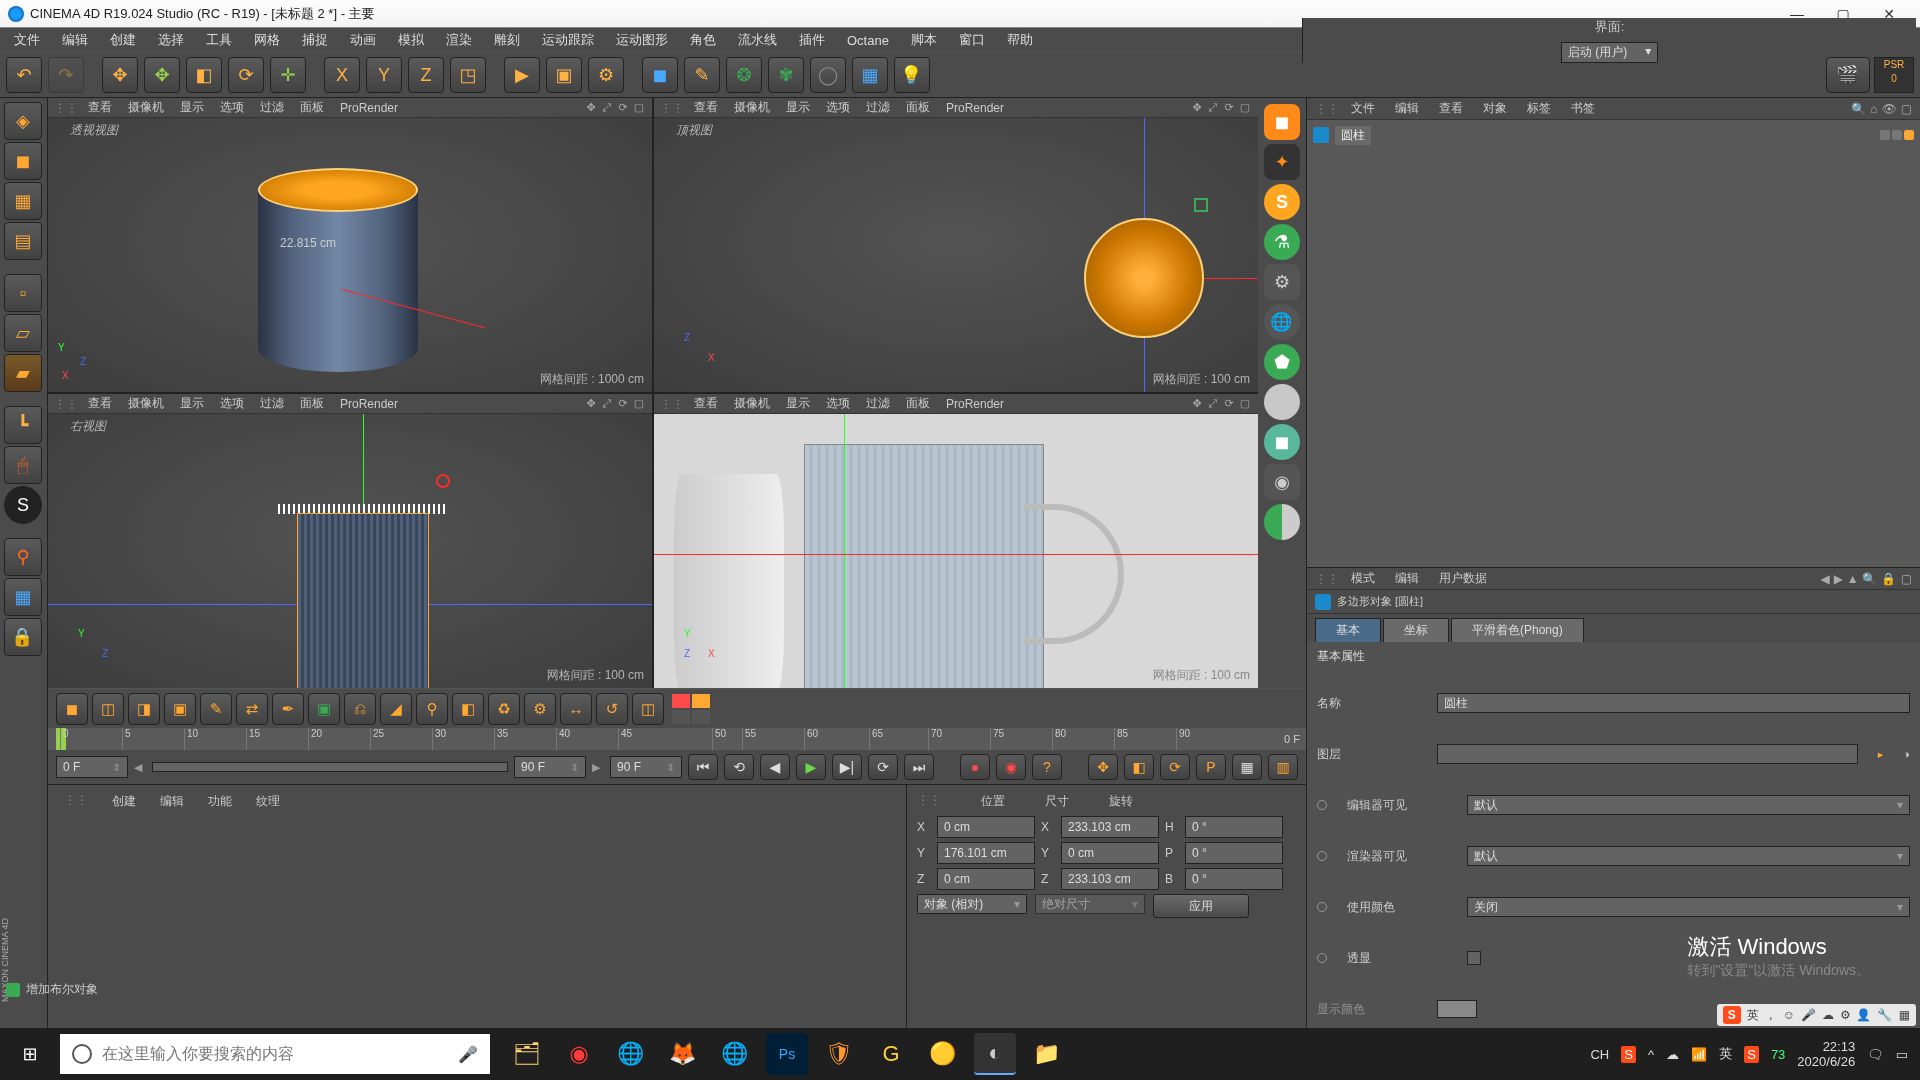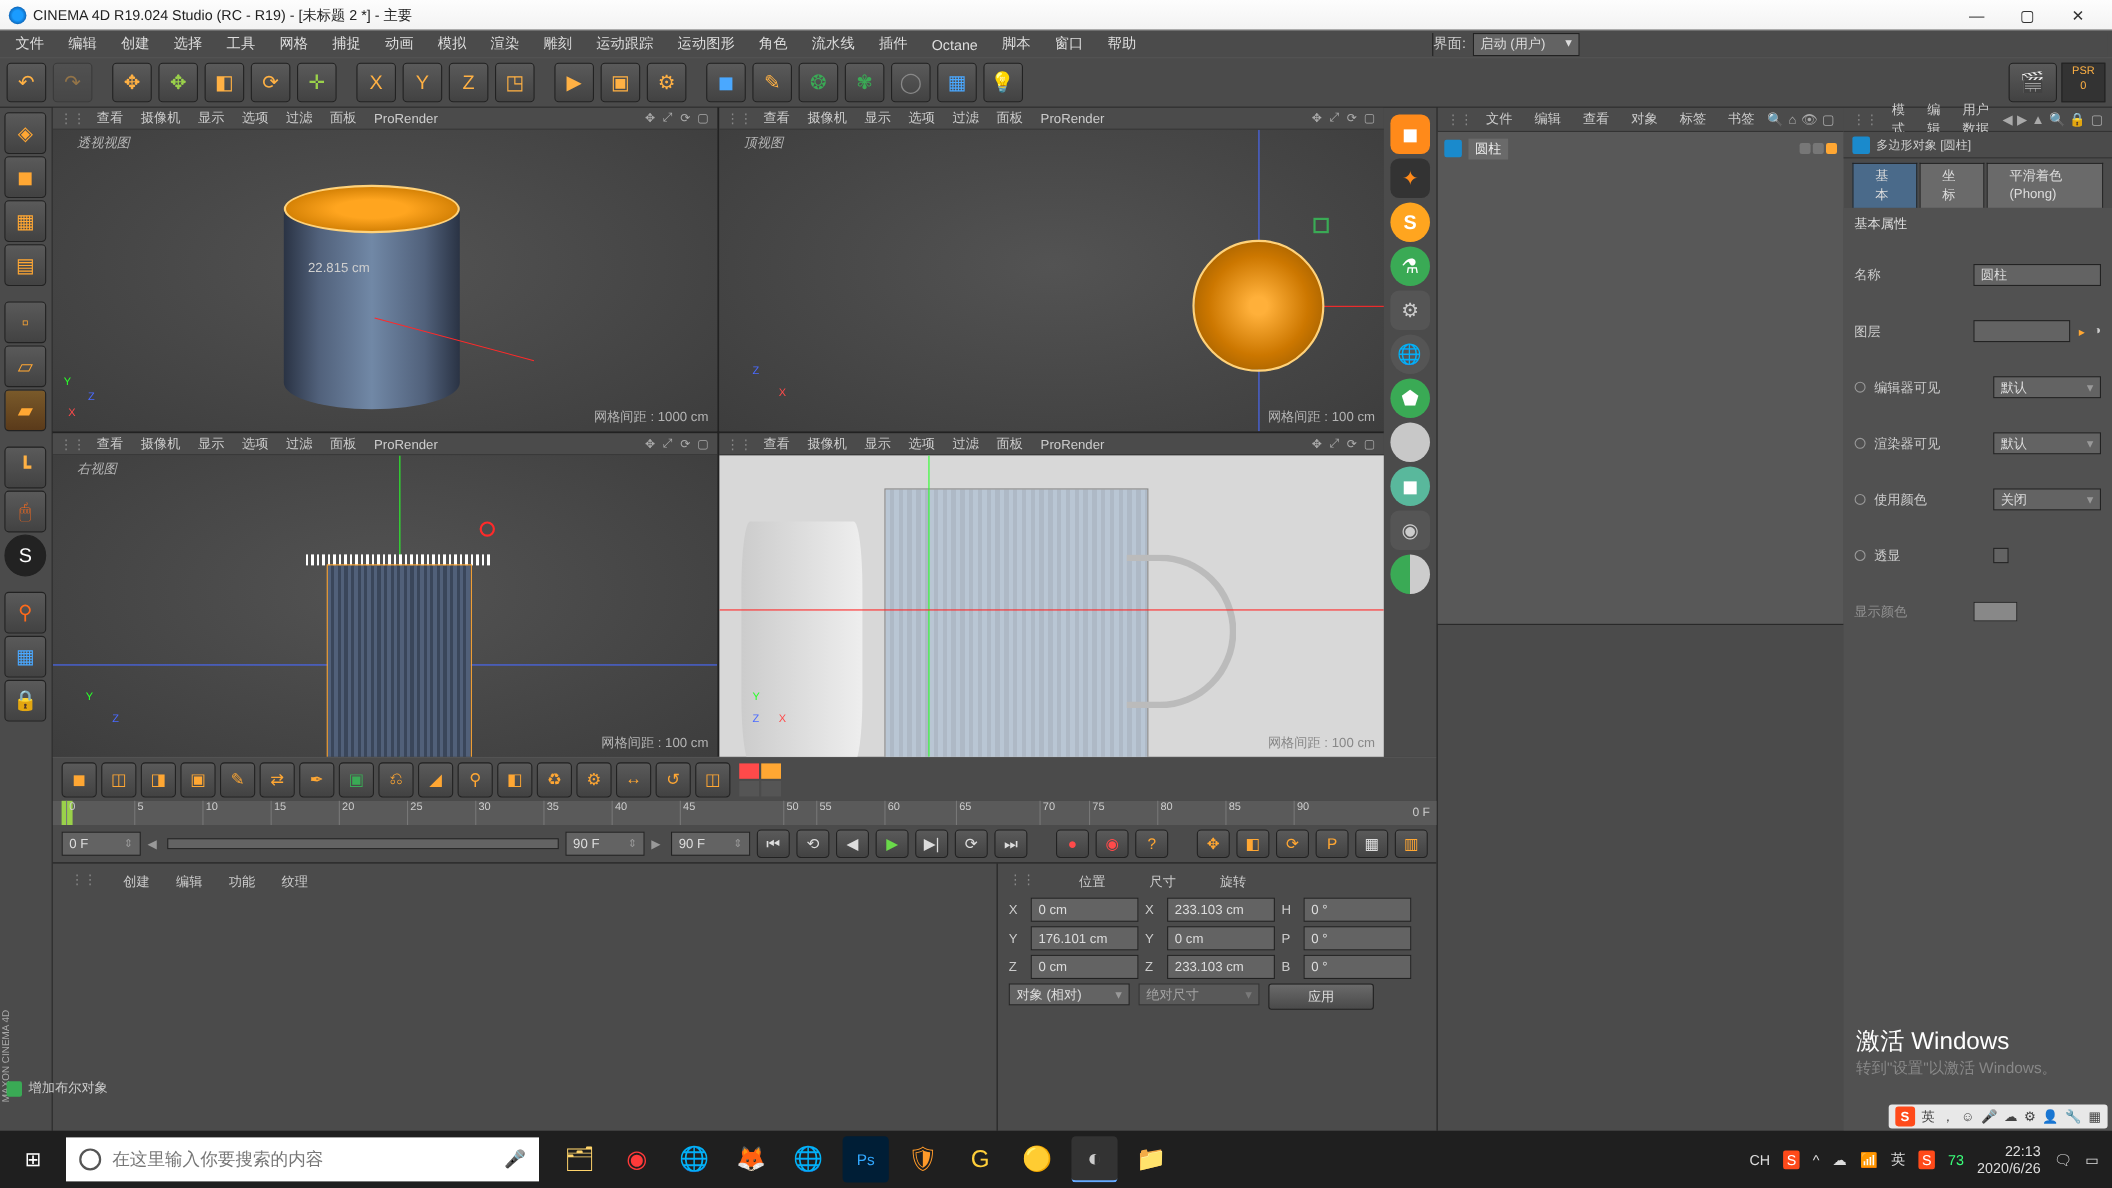--- a/index.html
+++ b/index.html
@@ -98,40 +98,40 @@
 .mat-menu span { padding: 2px 10px; }
 .coord-panel { width: 400px; padding: 6px 10px; border-left: 1px solid #222; }
 .coord-header { display: flex; gap: 40px; color: #ccc; font-size: 12px; padding: 2px 0 6px; }
 .coord-row { display: flex; align-items: center; gap: 6px; margin-bottom: 4px; }
 .coord-row .lbl { width: 14px; color: #ccc; font-size: 12px; }
 .coord-input { width: 98px; height: 22px; background: #636363; border: 1px solid #222; color: #ddd; font-size: 12px; padding: 0 6px; display: flex; align-items: center; }
 .coord-footer { display: flex; gap: 8px; margin-top: 4px; }
 .apply-btn { width: 96px; height: 24px; background: linear-gradient(#6a6a6a,#4a4a4a); border: 1px solid #222; border-radius: 3px; display: flex; align-items: center; justify-content: center; color: #ddd; font-size: 12px; }
 
 
-.right { width: 614px; background: #4b4b4b; display: flex; border-left: 1px solid #222; }
+.right { width: 614px; background: #4b4b4b; display: flex; flex-direction: column; border-left: 1px solid #222; }
 .obj-panel { height: 470px; display: flex; flex-direction: column; border-bottom: 1px solid #222; }
 .panel-menu { height: 22px; background: #4b4b4b; display: flex; align-items: center; gap: 4px; padding: 0 8px; font-size: 12px; color: #ccc; border-bottom: 1px solid #333; }
 .panel-menu .pm-item { padding: 0 8px; }
 .panel-menu .pm-ricons { margin-left: auto; display: flex; gap: 4px; color: #aaa; font-size: 12px; }
 .obj-tree { flex: 1; background: #585858; padding: 4px 6px; }
 .obj-item { display: flex; align-items: center; gap: 6px; height: 22px; }
 .obj-icon { width: 16px; height: 16px; background: #1a8acc; border-radius: 2px; }
 .obj-name { background: #6a6a6a; padding: 1px 6px; font-size: 12px; color: #eee; }
 .obj-dots { margin-left: auto; display: flex; gap: 2px; }
 .obj-dots span { width: 10px; height: 10px; background: #777; border-radius: 2px; display: inline-block; }
 
 .attr-panel { flex: 1; display: flex; flex-direction: column; }
 .attr-header { height: 24px; display: flex; align-items: center; gap: 6px; padding: 0 8px; background: #4b4b4b; border-bottom: 1px solid #333; }
 .attr-tabs { display: flex; gap: 2px; padding: 4px 8px 0; }
 .attr-tab { padding: 3px 20px; background: #6a6a6a; color: #ddd; font-size: 12px; border: 1px solid #222; border-bottom: none; }
 .attr-tab.active { background: #4a6a8a; }
 .attr-body { flex: 1; background: #515151; padding: 6px 10px; }
 .attr-section { color: #ddd; font-size: 12px; margin-bottom: 6px; }
-.prop-row { display: flex; align-items: center; gap: 8px; height: 26px; margin-top: 25px; }
+.prop-row { display: flex; align-items: center; gap: 20px; height: 26px; margin-top: 25px; }
 .prop-row .dot { width: 10px; height: 10px; border: 1px solid #999; border-radius: 50%; }
 .prop-row .plabel { width: 100px; color: #ccc; font-size: 12px; }
 .prop-input { flex: 1; height: 20px; background: #636363; border: 1px solid #222; color: #ddd; font-size: 12px; padding: 0 6px; display: flex; align-items: center; }
 .prop-select { flex: 1; height: 20px; background: #636363; border: 1px solid #222; color: #ddd; font-size: 12px; padding: 0 6px; display: flex; align-items: center; justify-content: space-between; }
 .prop-select::after { content: "▾"; color: #999; }
 
 
 .maxon { position: absolute; left: 0; bottom: 70px; width: 14px; height: 100px; writing-mode: vertical-rl; transform: rotate(180deg); font-size: 9px; color: #aaa; text-align: center; }
 
 
@@ -439,21 +439,21 @@
         <div class="tl-tick" style="left: 260px;">20</div>
         <div class="tl-tick" style="left: 322px;">25</div>
         <div class="tl-tick" style="left: 384px;">30</div>
         <div class="tl-tick" style="left: 446px;">35</div>
         <div class="tl-tick" style="left: 508px;">40</div>
         <div class="tl-tick" style="left: 570px;">45</div>
         <div class="tl-tick" style="left: 664px;">50</div>
         <div class="tl-tick" style="left: 694px;">55</div>
         <div class="tl-tick" style="left: 756px;">60</div>
         <div class="tl-tick" style="left: 821px;">65</div>
-        <div class="tl-tick" style="left: 880px; margin-left: 17px;">70</div>
+        <div class="tl-tick" style="left: 880px;">70</div>
         <div class="tl-tick" style="left: 942px;">75</div>
         <div class="tl-tick" style="left: 1004px;">80</div>
         <div class="tl-tick" style="left: 1066px;">85</div>
         <div class="tl-tick" style="left: 1128px;">90</div>
         <div style="position: absolute; right: 6px; color: rgb(204, 204, 204); font-size: 11px;">0 F</div>
       </div>
 
     <div class="timeline-controls">
       <div class="tc-field">0 F</div>
       <div style="flex:0 0 12px;color:#999">◀</div>

